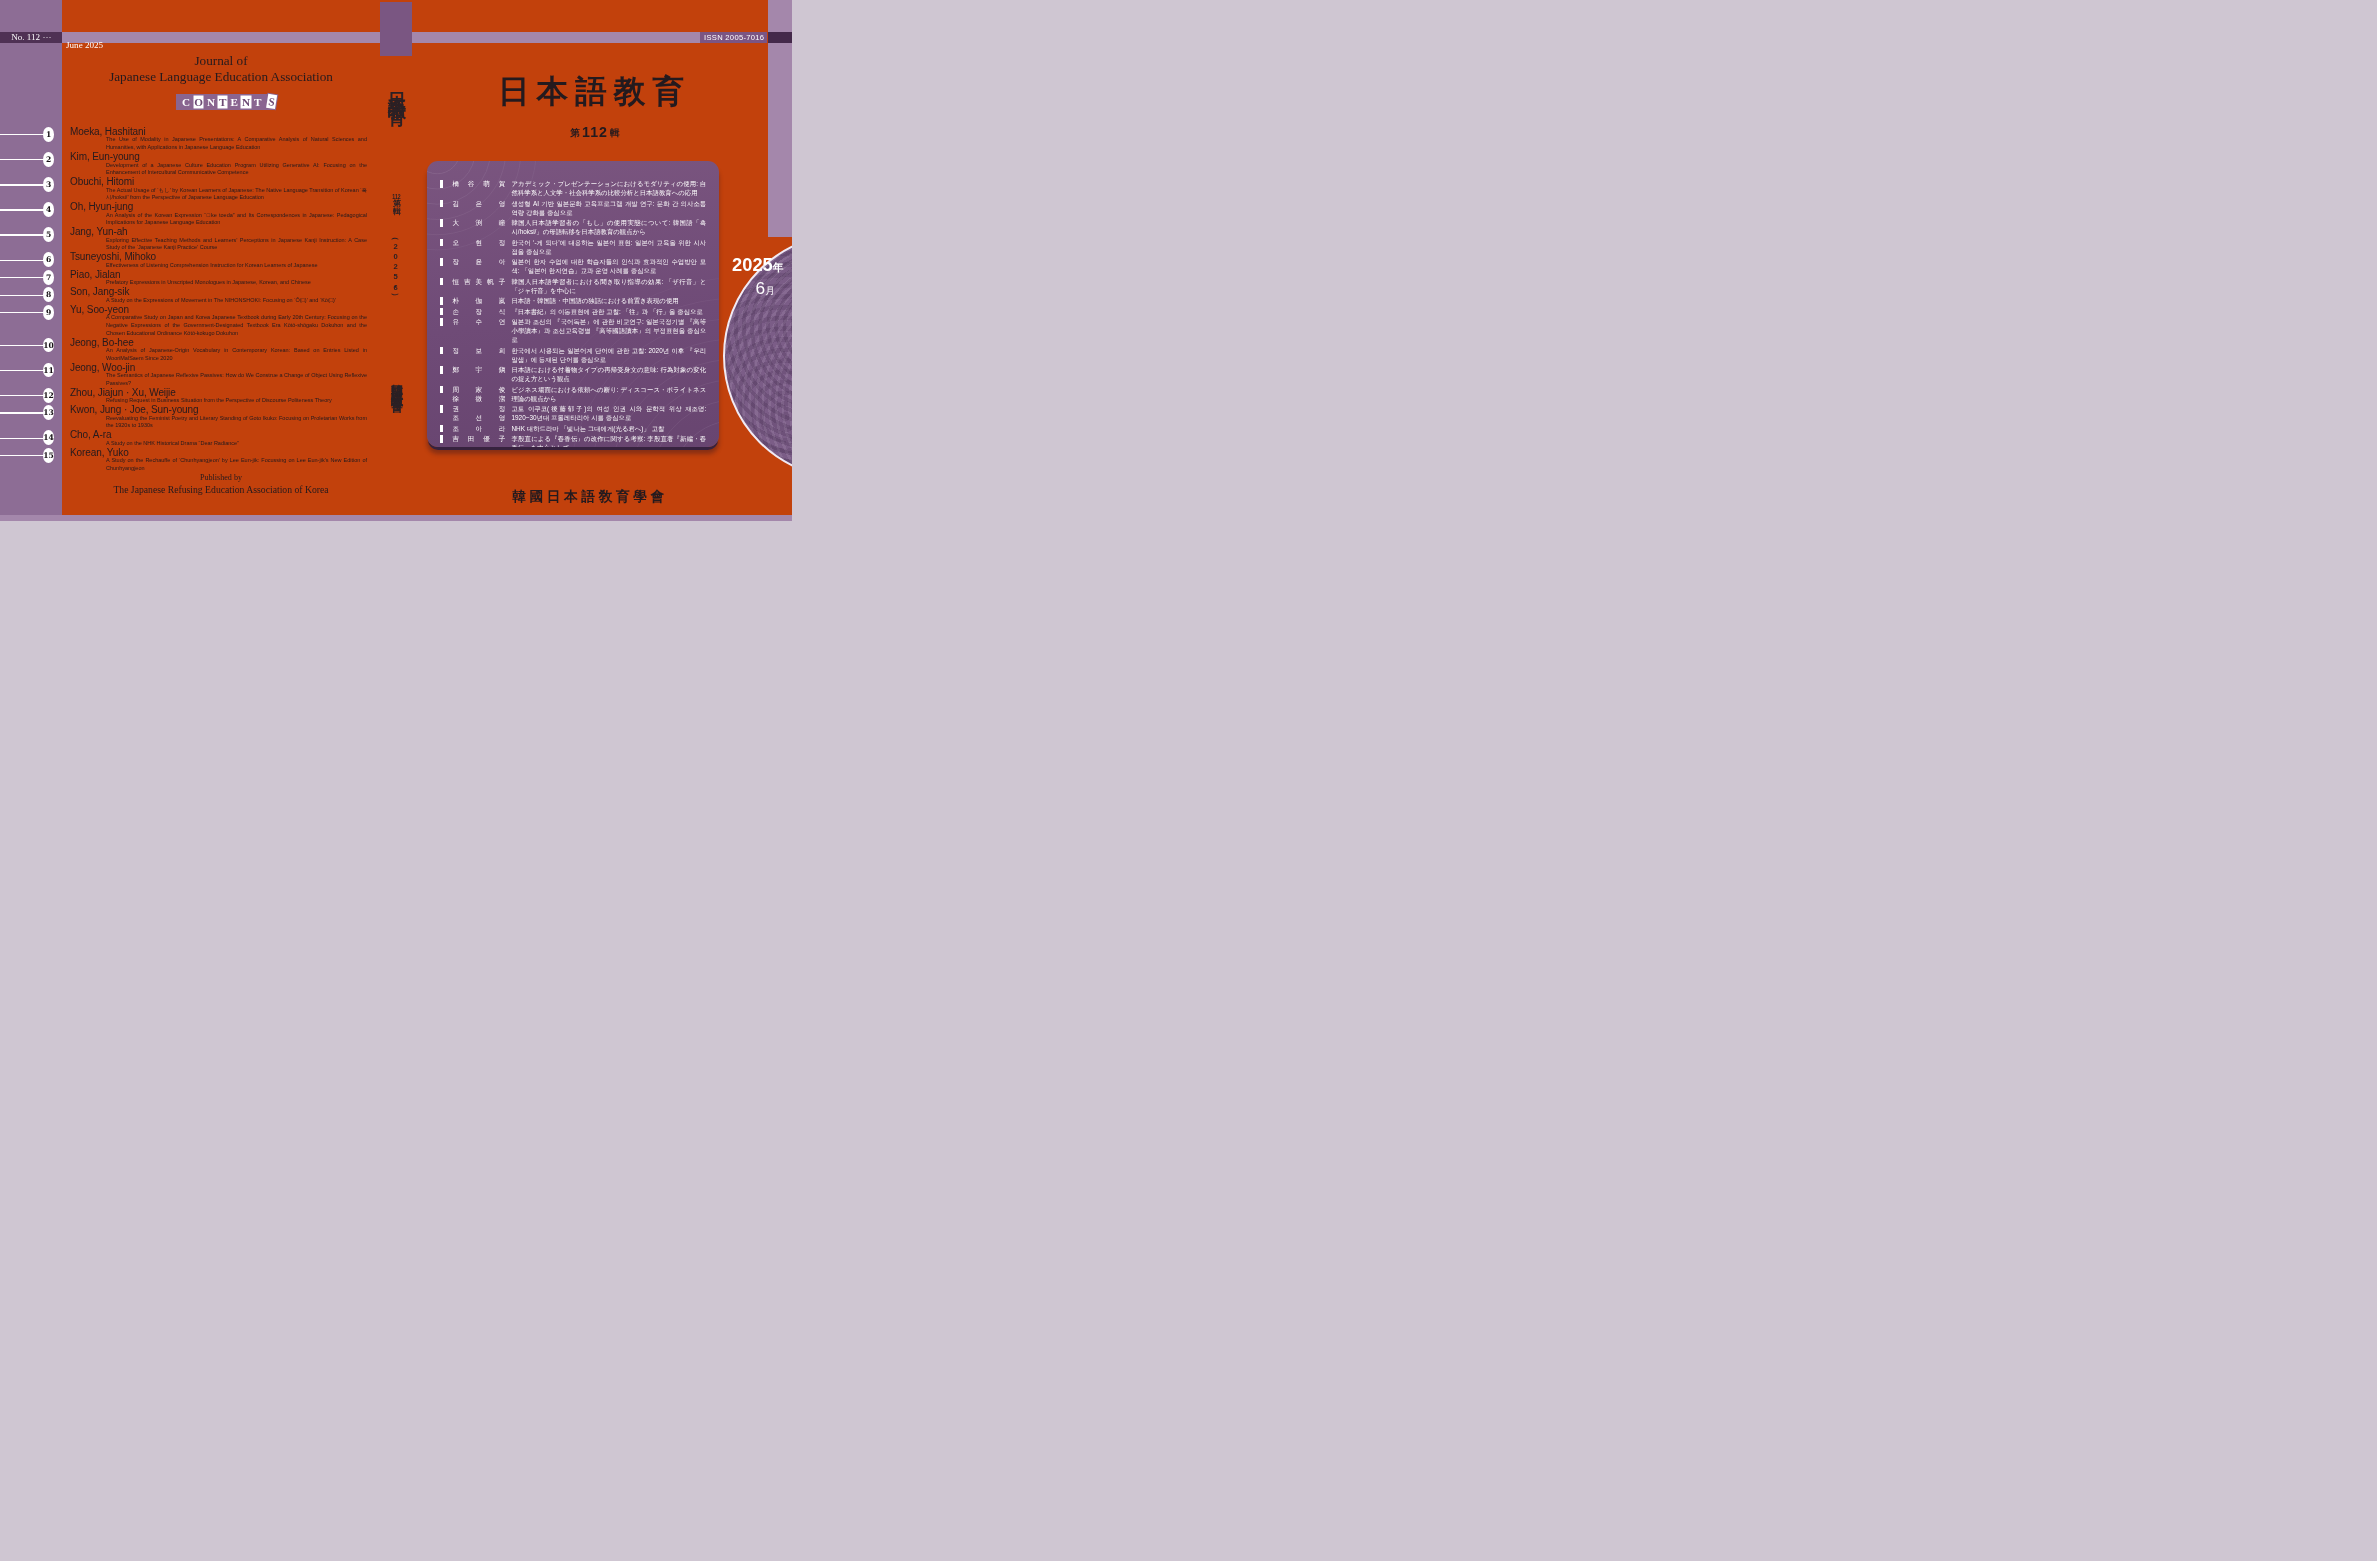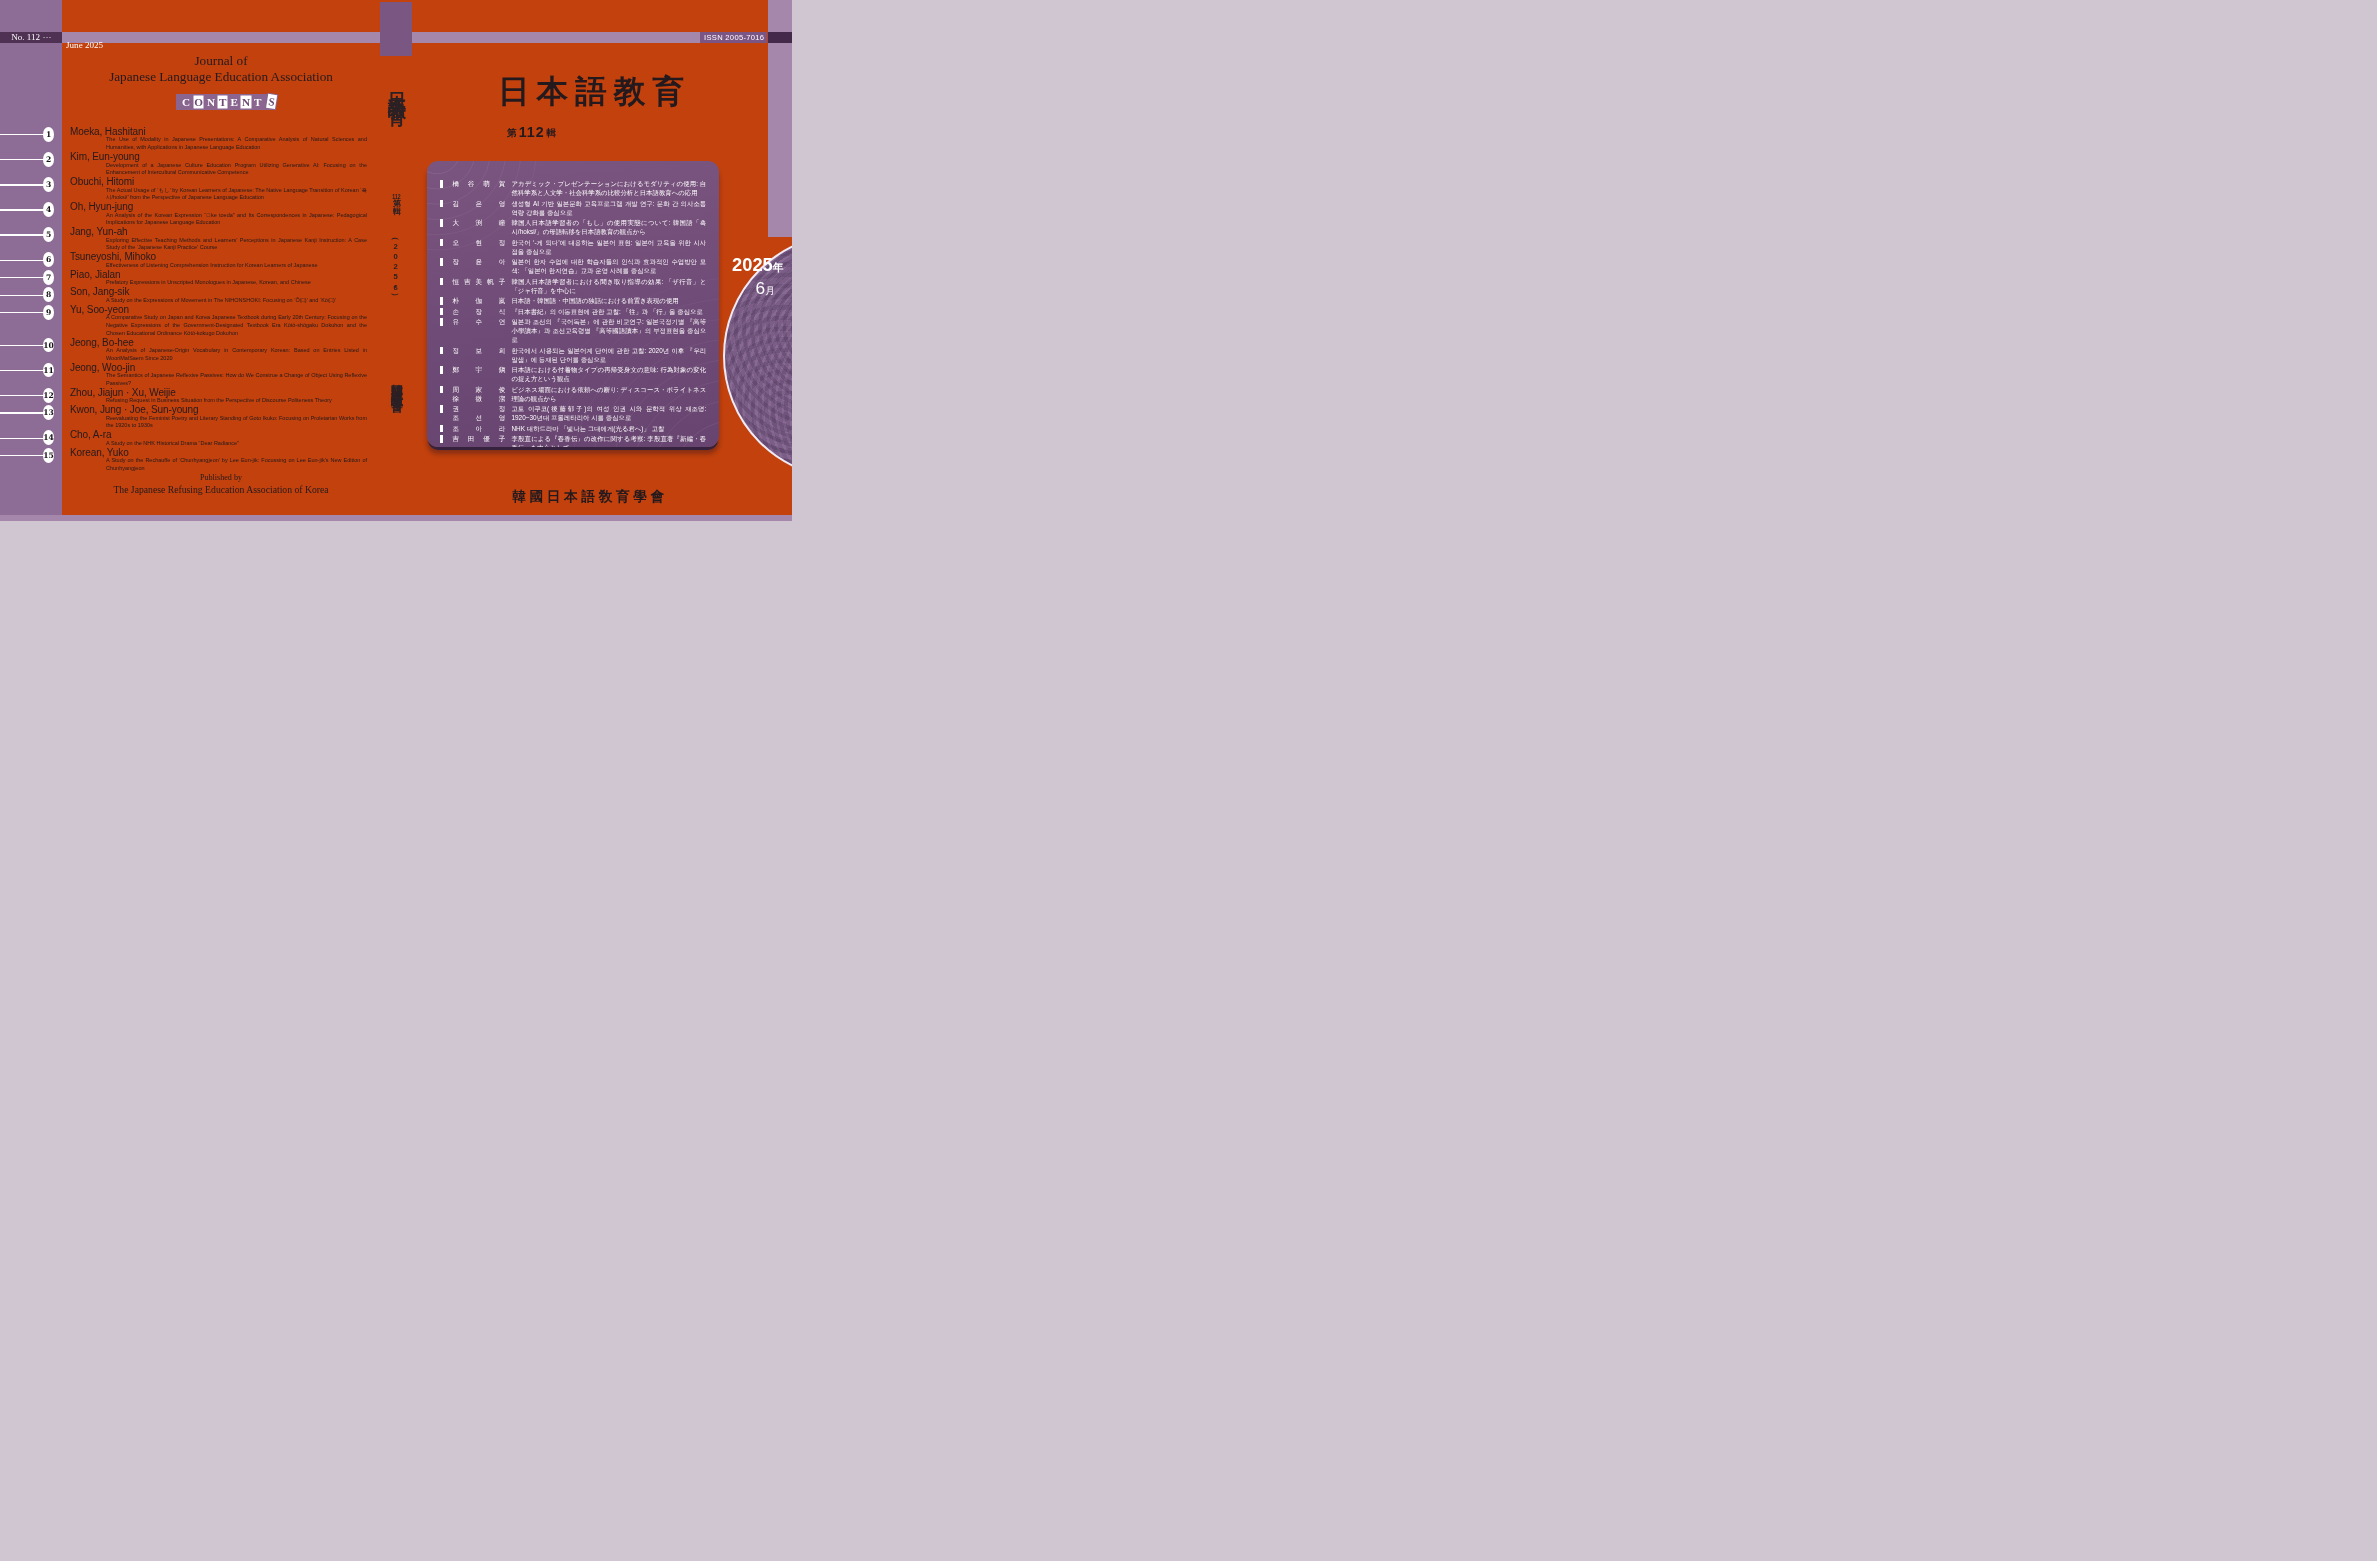--- a/index.html
+++ b/index.html
@@ -47,21 +47,21 @@
              font-family:"DejaVu Serif","Liberation Serif",serif;font-weight:bold;font-size:7.6px;color:#161014;}
   .item .auth{font-size:10px;line-height:8.4px;letter-spacing:-0.1px;color:#241a1e;}
   .item .ttl{margin-left:36px;width:261px;font-size:5.5px;line-height:7.6px;text-align:justify;color:#241a1e;}
   .published{left:62px;top:473px;width:318px;text-align:center;
              font-family:"Liberation Serif","DejaVu Serif",serif;color:#241a1e;}
   .published .p1{font-size:8.1px;line-height:10.2px;}
   .published .p2{font-size:9.7px;line-height:13.2px;}
   
   .rp-title{left:481px;top:74px;width:227px;text-align:center;font-family:"Liberation Serif","DejaVu Serif",serif;
             font-weight:bold;font-size:31.5px;line-height:36px;letter-spacing:7.1px;color:#241a1e;white-space:nowrap;}
-  .rp-vol{left:507px;top:124px;width:176px;font-weight:bold;color:#241a1e;white-space:nowrap;}
+  .rp-vol{left:507px;top:124px;width:176px;text-align:center;font-weight:bold;color:#241a1e;white-space:nowrap;}
   .rp-vol .k{font-size:9.7px;vertical-align:1px;}
   .rp-vol .n{font-size:14.2px;letter-spacing:1px;padding:0 2px;}
   
   .panel{left:427px;top:161px;width:292px;height:286px;border-radius:11.2px;
          background:linear-gradient(175deg,#7a557f 0%,#6f4b77 55%,#684570 100%);
          box-shadow:0 4.1px 0 -1px #37223e,0 6.1px 4.1px rgba(30,15,35,.35);overflow:hidden;}
   .panel svg{position:absolute;left:0;top:0;}
   .rows{position:absolute;left:13.2px;top:18.3px;width:266px;}
   .prow{display:grid;grid-template-columns:6.1px 53px 1fr;column-gap:6.1px;margin-bottom:1.5px;}
   .prow .bullet{width:2.5px;height:7.6px;background:#fff;margin-top:1px;}

